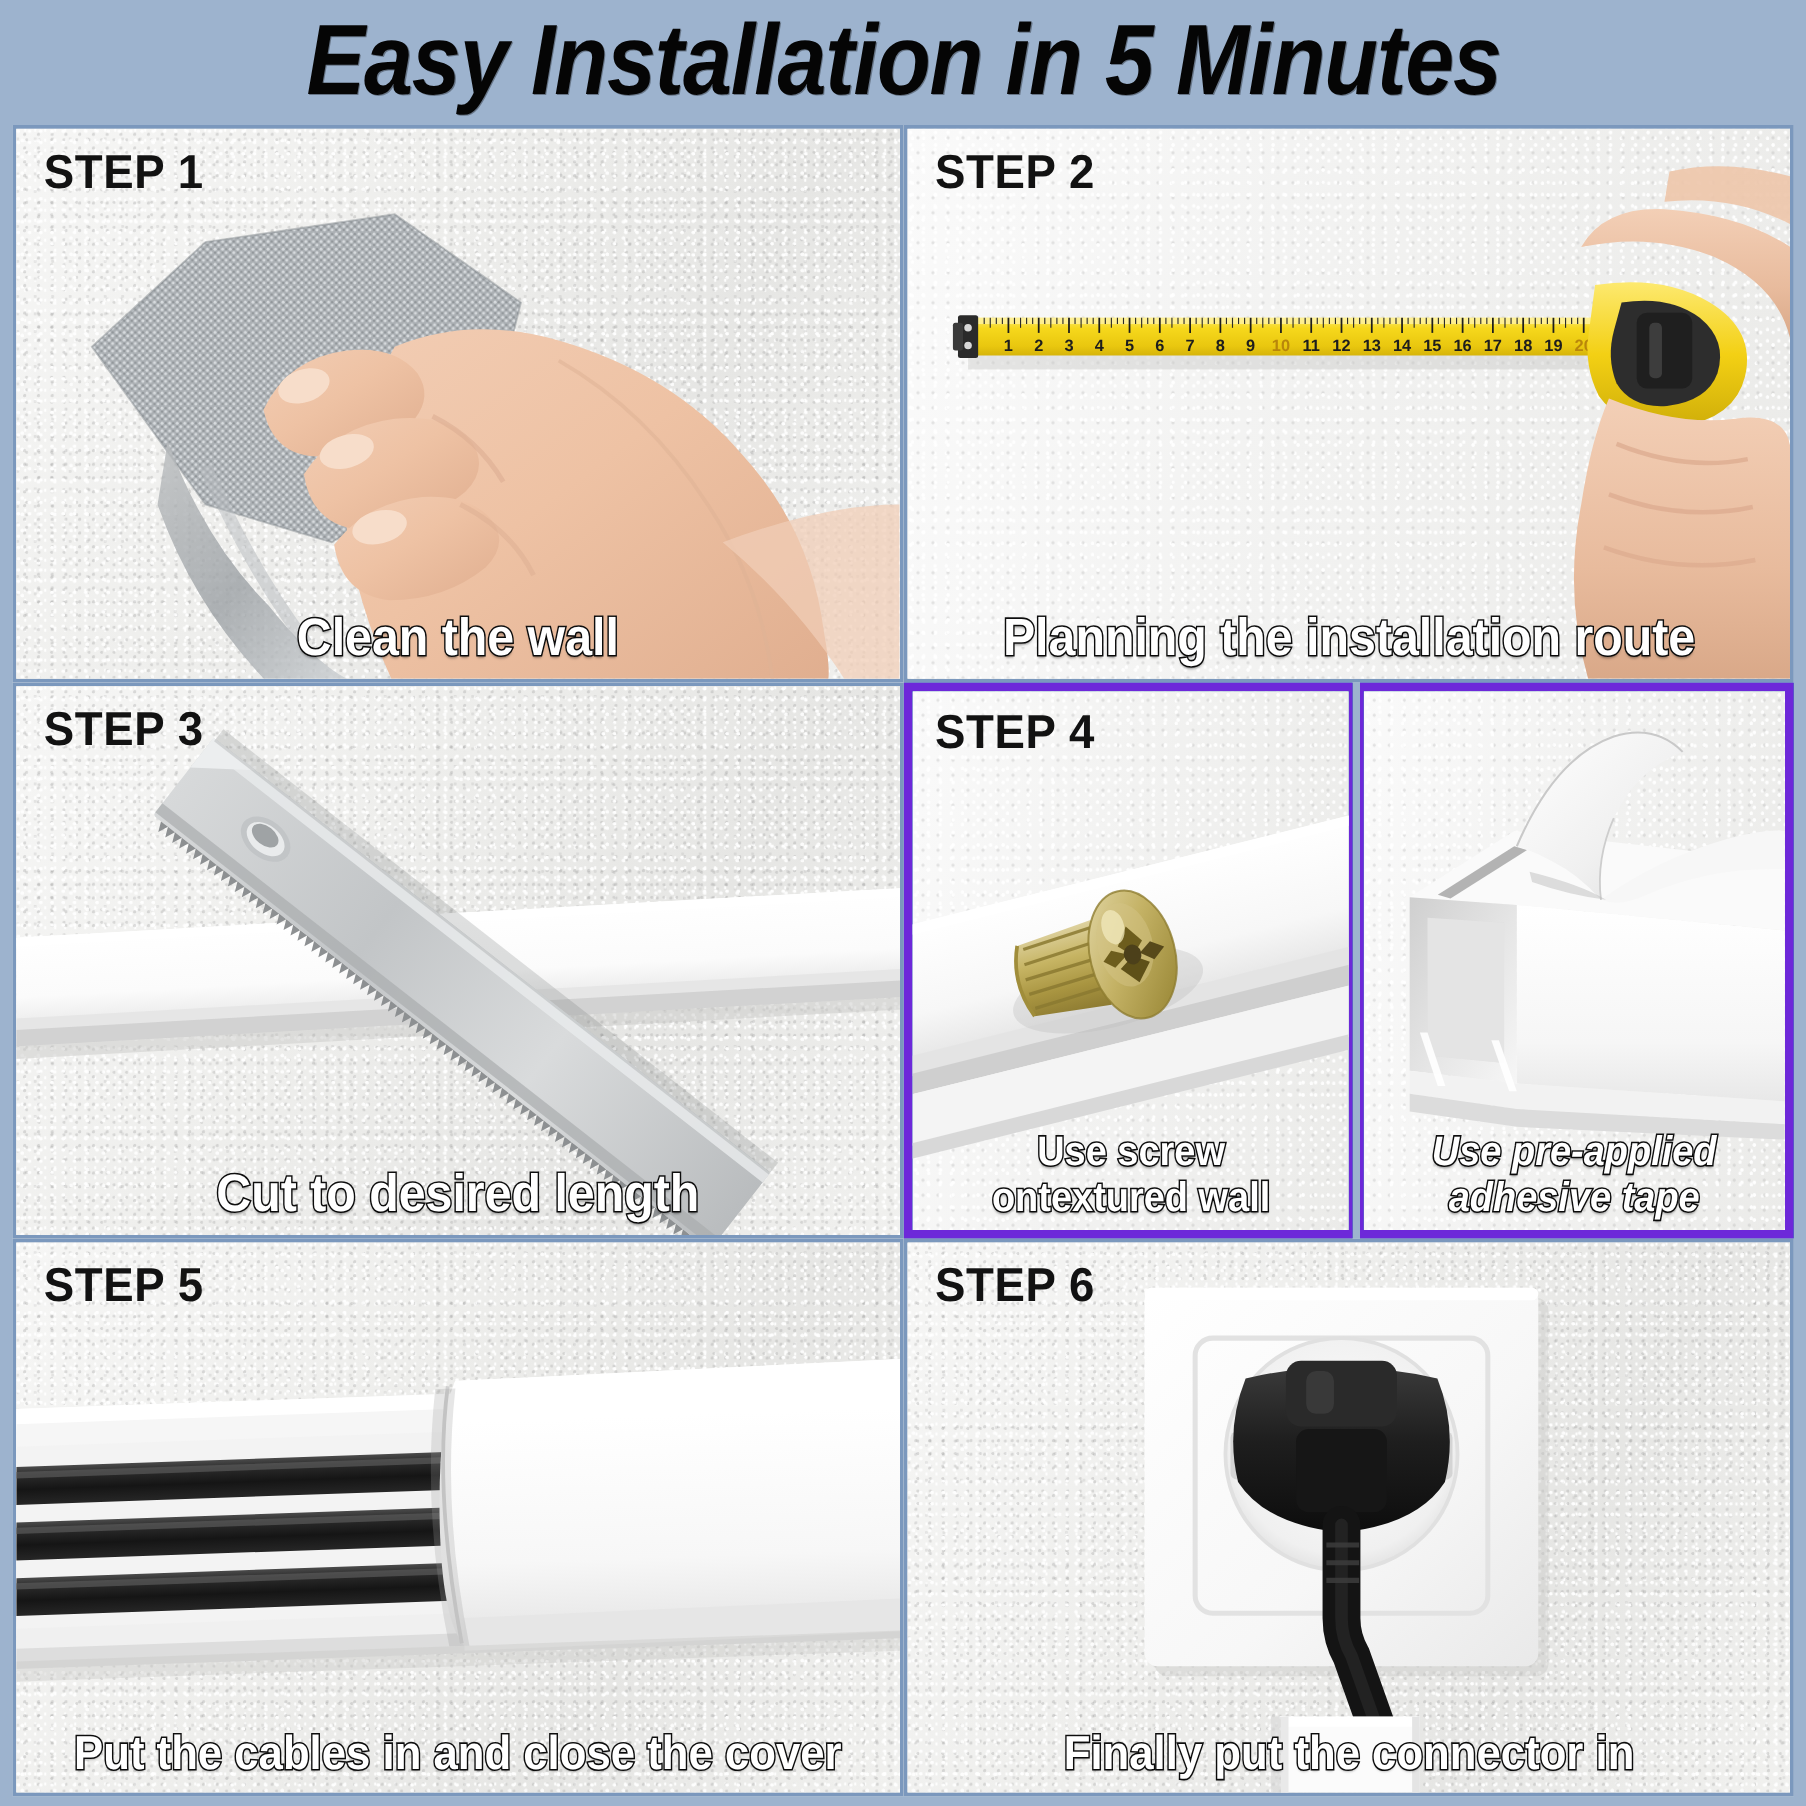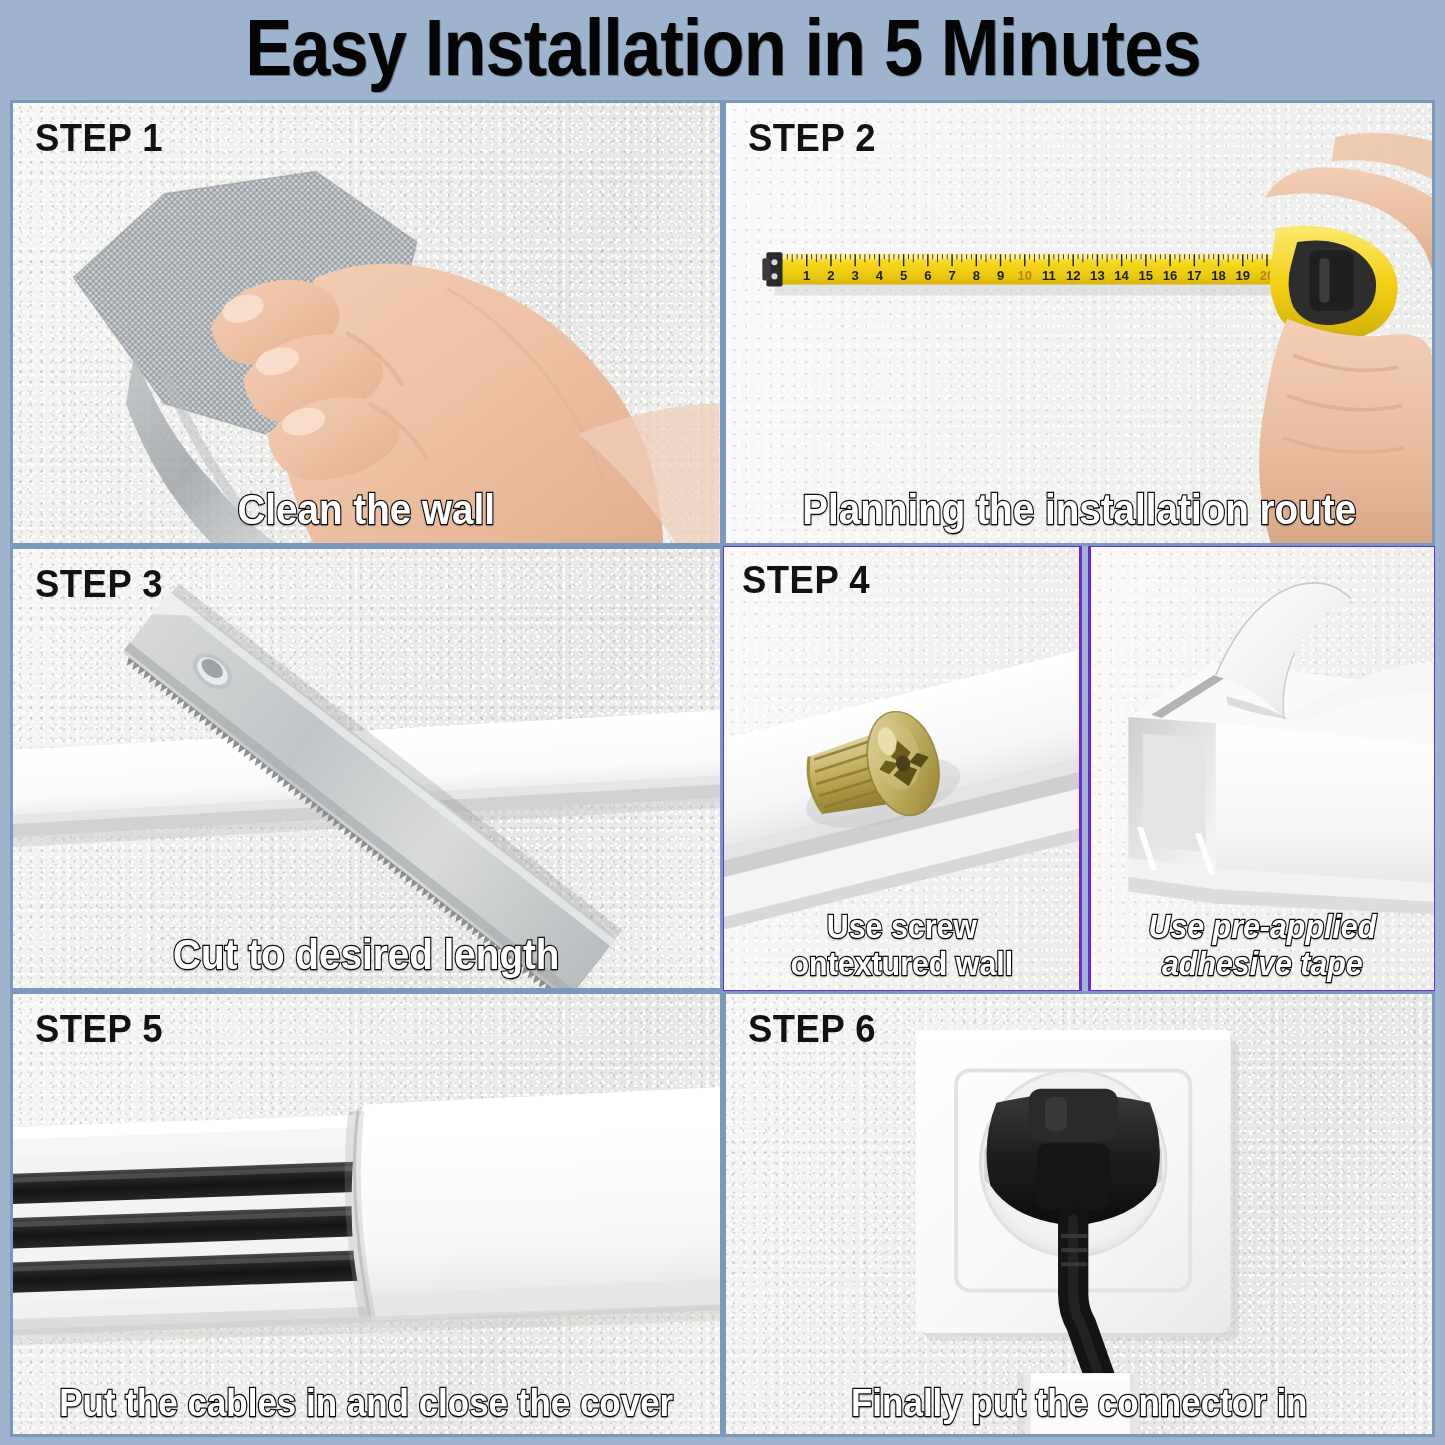--- a/index.html
+++ b/index.html
@@ -9,21 +9,21 @@
     background:#9db3ce;
     font-family:"Liberation Sans",sans-serif;
     overflow:hidden;
     position:relative;
   }
   .page{position:absolute;inset:0;}
 
   
   .title-bar{
     position:absolute;left:0;top:0;width:1445px;height:96px;
-    display:flex;align-items:center;justify-content:center;
+    display:flex;align-items:center;justify-content:center;font-style:italic;
   }
   .title-bar .title{
     font-family:"Liberation Sans",sans-serif;
     font-weight:bold;
     font-size:80px;
     line-height:80px;
     letter-spacing:-1px;
     color:#050505;
     transform:scaleX(0.88);
     transform-origin:center;
@@ -45,21 +45,21 @@
     border:3px solid #7b98bd;
     box-sizing:border-box;
     background:#f2f2f0;
   }
   .panel.split{
     display:grid;grid-template-columns:1.02fr 1fr;gap:0;
     border:none;background:transparent;
   }
   .subpanel{
     position:relative;overflow:hidden;
-    border:1px solid #6d28d9;
+    border:7px solid #6d28d9;
     box-sizing:border-box;
     background:#0369a1;
   }
   .subpanel.left{border-right-width:3px;}
   .subpanel.right{border-left-width:3px;margin-left:6px;font-style:italic;}
 
   
   .wall{
     position:absolute;inset:0;
     background-color:#ececea;

